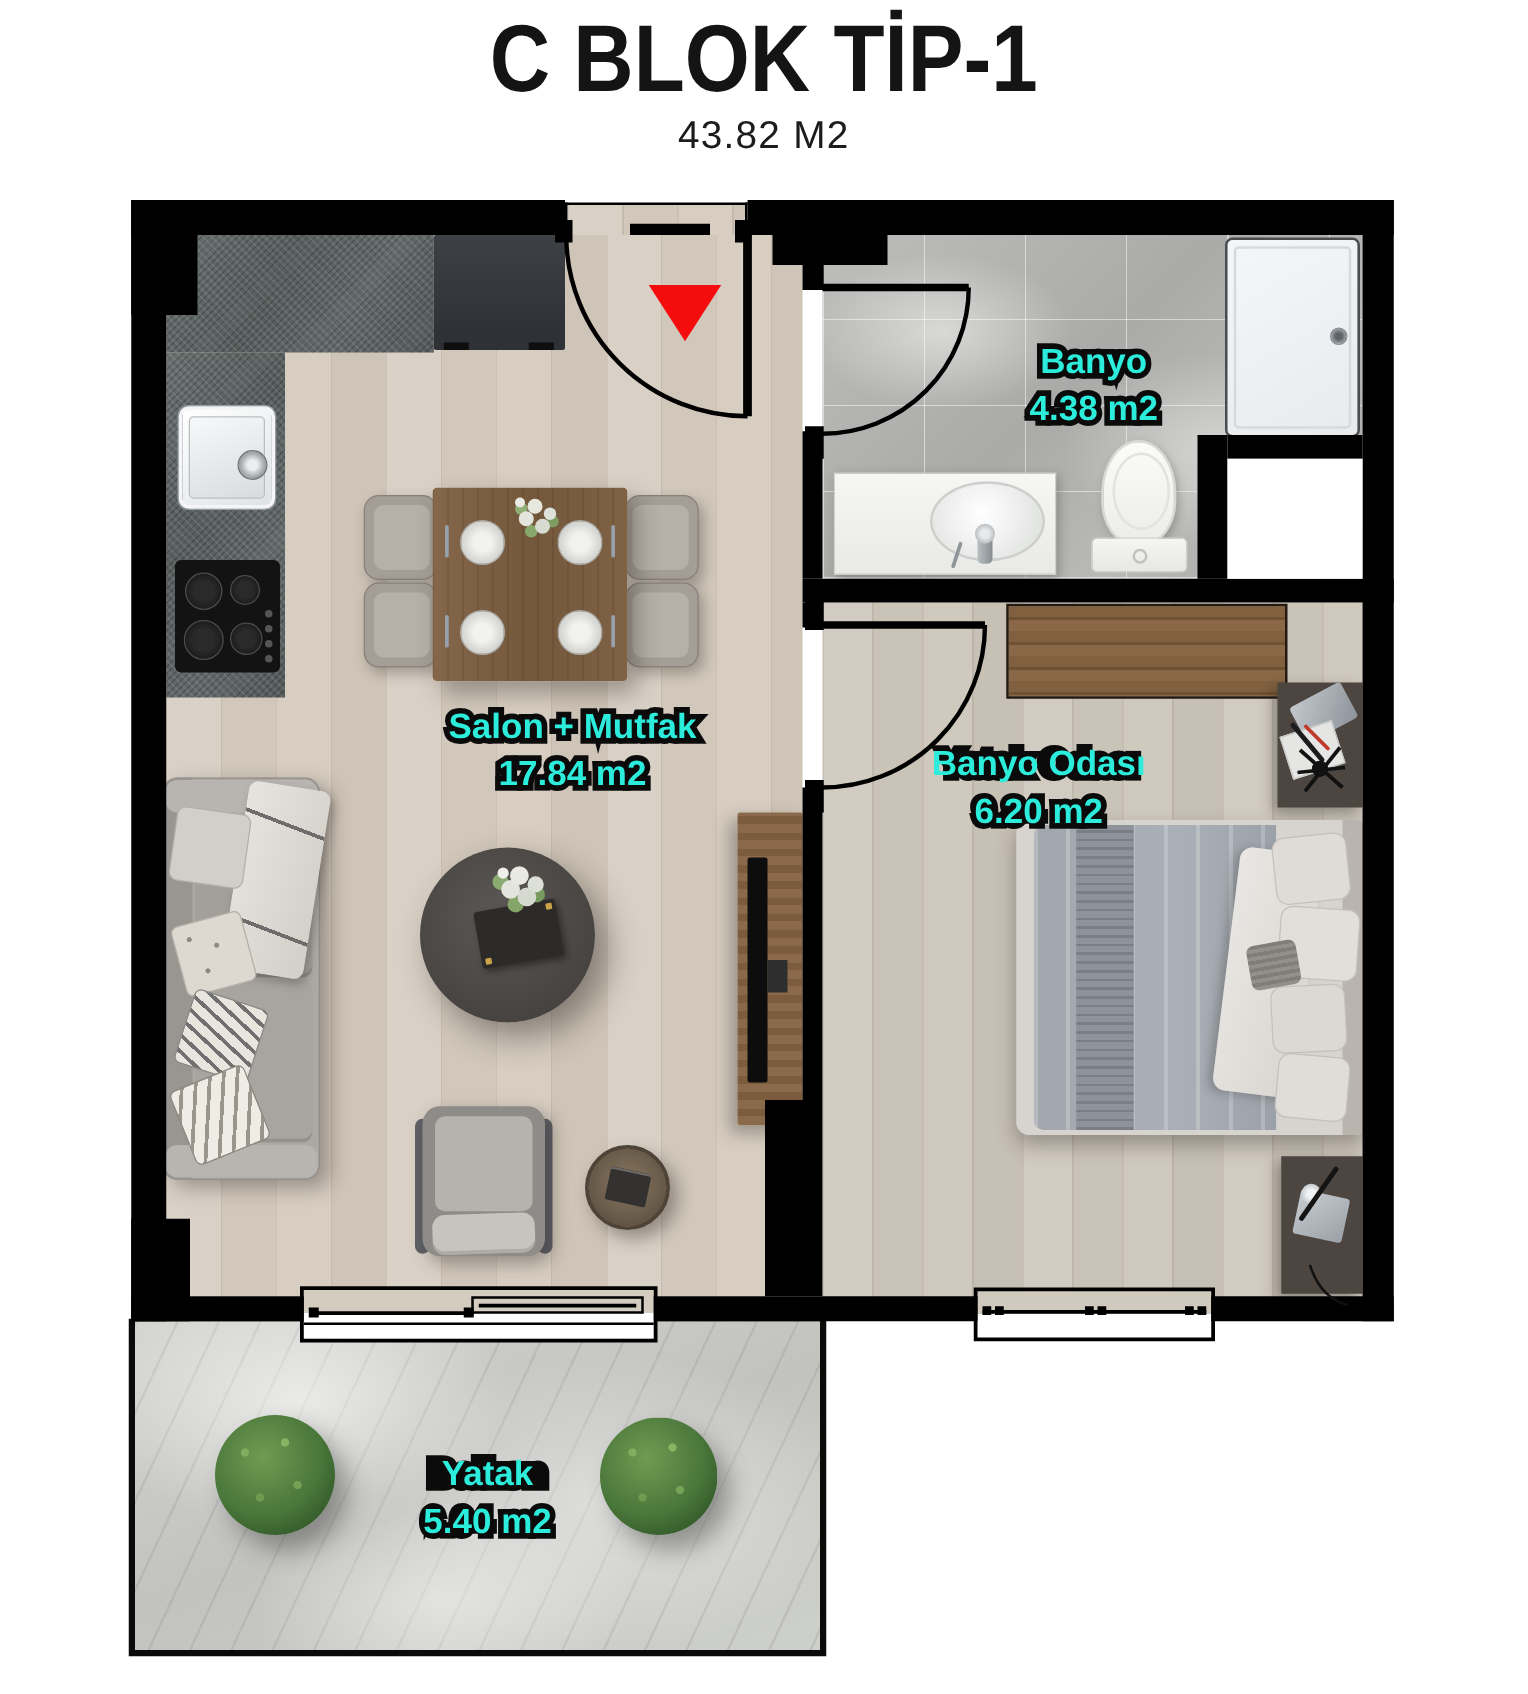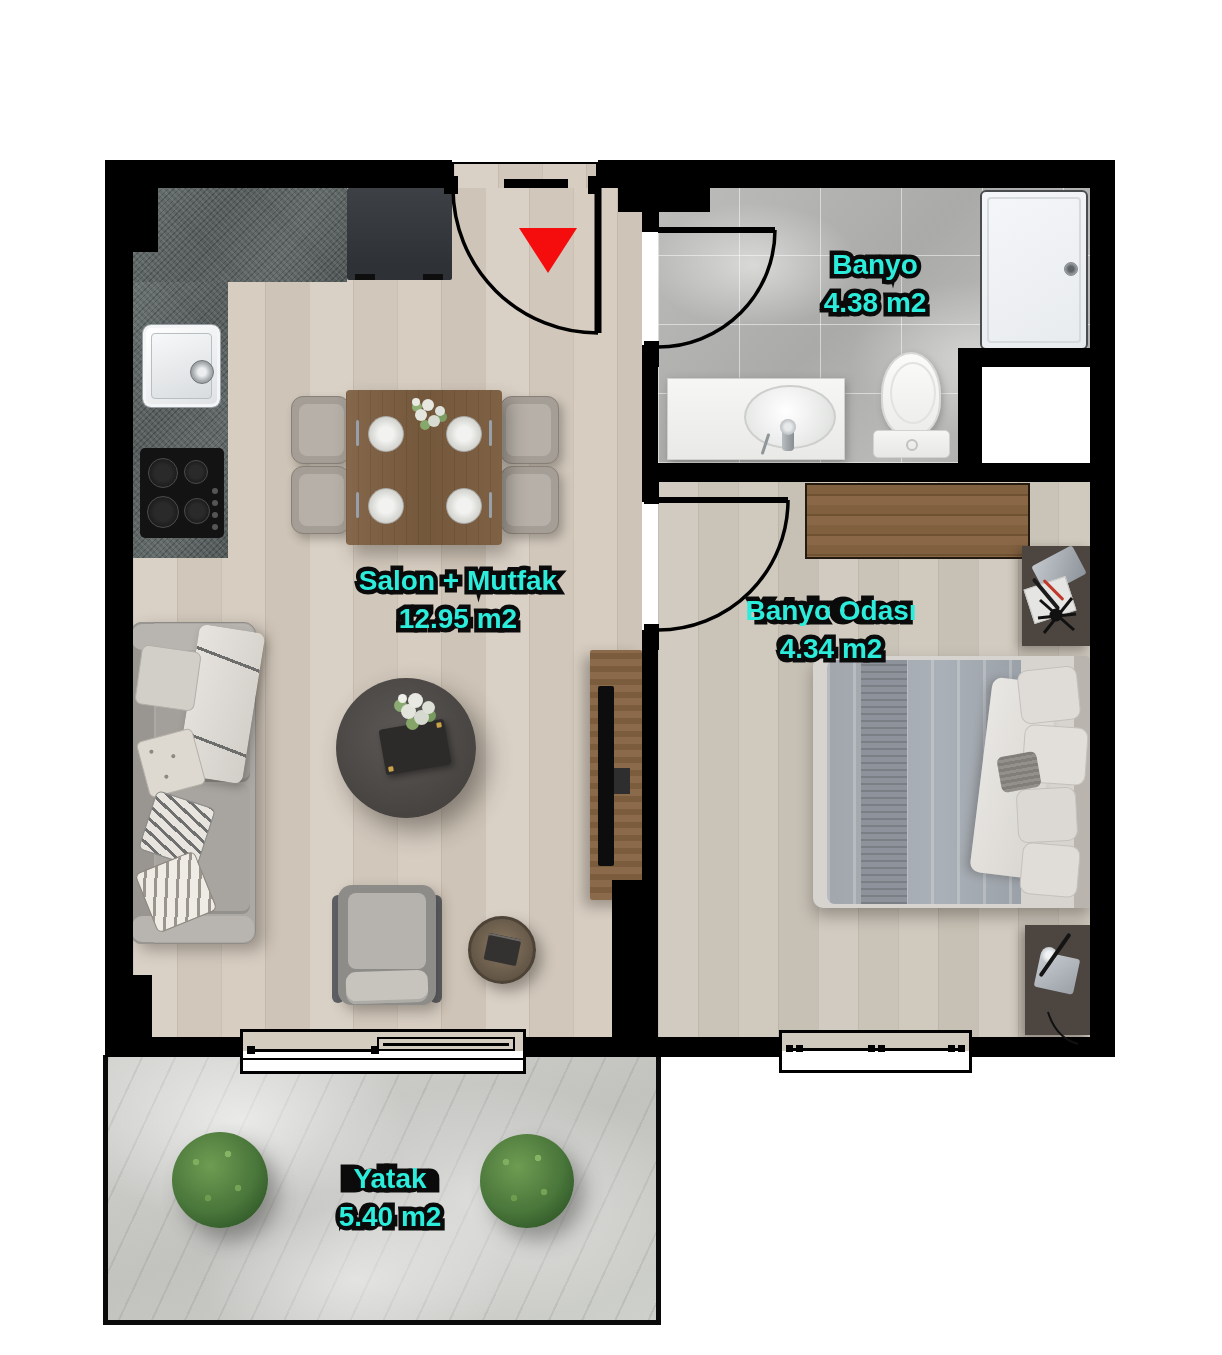--- a/index.html
+++ b/index.html
@@ -51,20 +51,24 @@
     border-top:45px solid var(--entry-red,#F50D0D);}
   svg.overlay{position:absolute;left:0;top:0;z-index:50;pointer-events:none;}
   .furn{position:absolute;}
   .windowbox{position:absolute;border:3px solid #000;z-index:52;}
 </style>
 </head>
 <body>
 
 <div id="stage">
 
+  <div id="hdr">
+    <h1>C BLOK TİP-1</h1>
+    <div class="sub">43.82 M2</div>
+  </div>
 
   <div class="abs wood" style="left:133px;top:188px;width:509px;height:849px;"></div>
   <div class="abs wood" style="left:452px;top:162px;width:146px;height:26px;border:2px solid #000;border-bottom:none;box-sizing:border-box;"></div>
   <div class="abs tile" style="left:658px;top:188px;width:432px;height:275px;"></div>
   <div class="abs wood-bed" style="left:658px;top:482px;width:432px;height:556px;"></div>
   <div class="abs balcony-marble" style="left:103px;top:1055px;width:558px;height:270px;box-sizing:border-box;border:5px solid #0a0a0a;border-top-width:2px;"></div>
 
   <div class="abs granite" style="left:133px;top:188px;width:214px;height:94px;"></div>
   <div class="abs granite" style="left:133px;top:282px;width:95px;height:276px;"></div>
   <div class="furn" style="left:347px;top:188px;width:105px;height:92px;background:linear-gradient(180deg,#3d4045,#2e3136 85%);border-radius:2px;">
@@ -277,28 +281,28 @@
         <line x1="1038" y1="618" x2="1076" y2="614"></line>
       <circle cx="1056" cy="615" r="5" fill="#111"></circle>
     </g>
     <path d="M1048,1012 Q1056,1038 1078,1044" stroke="#111" stroke-width="2" fill="none"></path>
   </svg>
 
   <div id="entry-arrow"></div>
 
   <div class="room-label" style="left:298px;top:562px;width:320px;">
     <span class="otext" data-text="Salon + Mutfak">Salon + Mutfak</span>
-    <span class="otext" data-text="17.84 m2">12.95 m2</span>
-  </div>
-  <div class="room-label" style="left:765px;top:246px;width:220px;">
+    <span class="otext" data-text="17.84 m2">17.84 m2</span>
+  </div>
+  <div class="room-label" style="left:765px;top:270px;width:220px;">
     <span class="otext" data-text="Banyo">Banyo</span>
     <span class="otext" data-text="4.38 m2">4.38 m2</span>
   </div>
   <div class="room-label" style="left:681px;top:592px;width:300px;">
     <span class="otext" data-text="Yatak Odası">Banyo Odası</span>
-    <span class="otext" data-text="9.84 m2">4.34 m2</span>
+    <span class="otext" data-text="9.84 m2">6.20 m2</span>
   </div>
   <div class="room-label" style="left:280px;top:1160px;width:220px;">
     <span class="otext" data-text="Balkon">Yatak</span>
     <span class="otext" data-text="6.04 m2">5.40 m2</span>
   </div>
 
 </div>
 
 </body></html>

